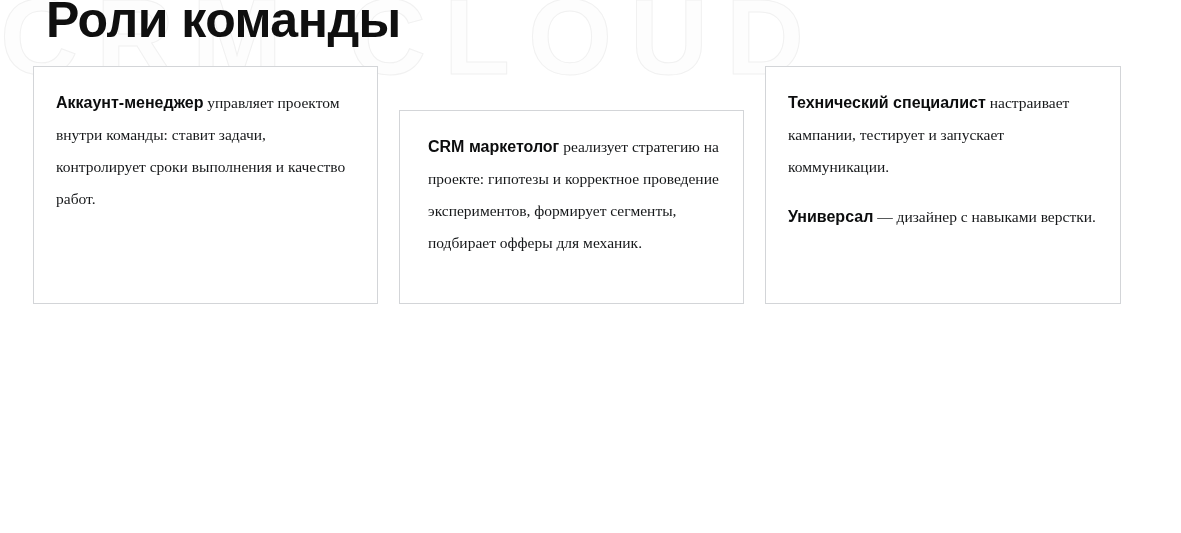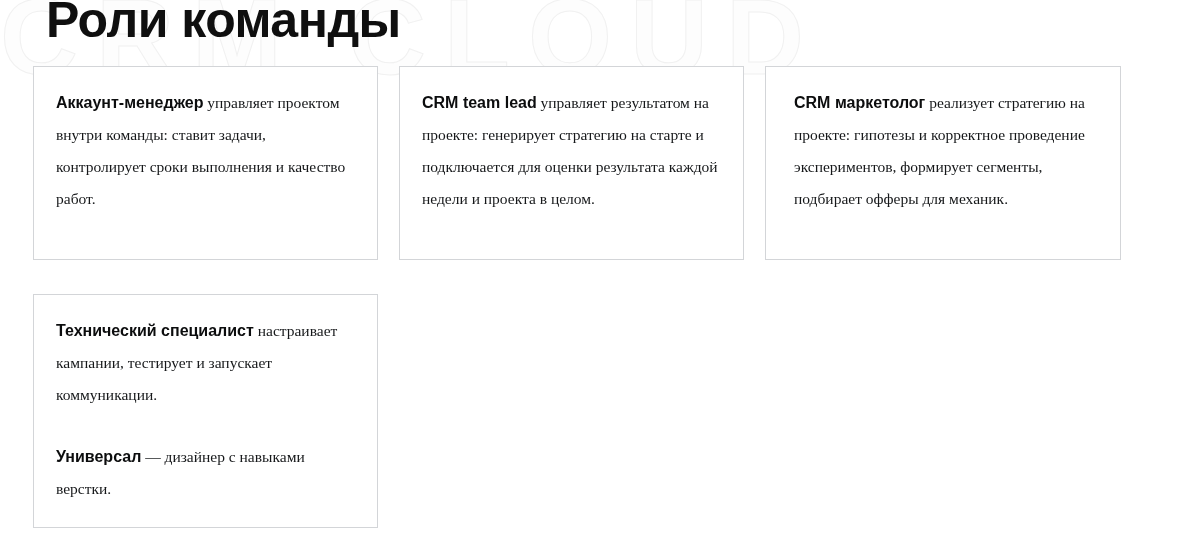--- a/index.html
+++ b/index.html
@@ -79,24 +79,24 @@
   }
 
   .card.r1 { min-height: 194px; }
   .card.r2 { min-height: 190px; }
 
   
   .card.r1 { display: block; }
   
   .card.r2 { display: flex; flex-direction: column; }
 
-  .card.c3 { padding-left: 28px; }
+  .card.c3 { padding-left: 28px; margin-top: 44px; }
 
   .para { margin: 0; }
-  .para + .para { margin-top: 30px; }
+  .para + .para { margin-top: 18px; }
 
   .lead {
     font-family: "Liberation Sans", sans-serif;
     font-weight: 700;
     font-size: 16px;
     color: #0c0d0e;
   }
 
   .body-text {
     font-family: "Liberation Serif", serif;
@@ -113,25 +113,20 @@
   <h1 class="page-title">Роли команды</h1>
 
   <div class="grid">
 
     <div class="card r1 c1">
       <p class="para">
         <span class="lead">Аккаунт-менеджер</span><span class="body-text"> управляет проектом внутри команды: ставит задачи, контролирует сроки выполнения и качество работ.</span>
       </p>
     </div>
 
-    <div class="card r1 c2">
-      <p class="para">
-        <span class="lead">CRM team lead</span><span class="body-text"> управляет результатом на проекте: генерирует стратегию на старте и подключается для оценки результата каждой недели и проекта в целом.</span>
-      </p>
-    </div>
 
     <div class="card r1 c3">
       <p class="para">
         <span class="lead">CRM маркетолог</span><span class="body-text"> реализует стратегию на проекте: гипотезы и корректное проведение экспериментов, формирует сегменты, подбирает офферы для механик.</span>
       </p>
     </div>
 
 
     <div class="card r2 c2">
       <p class="para">

